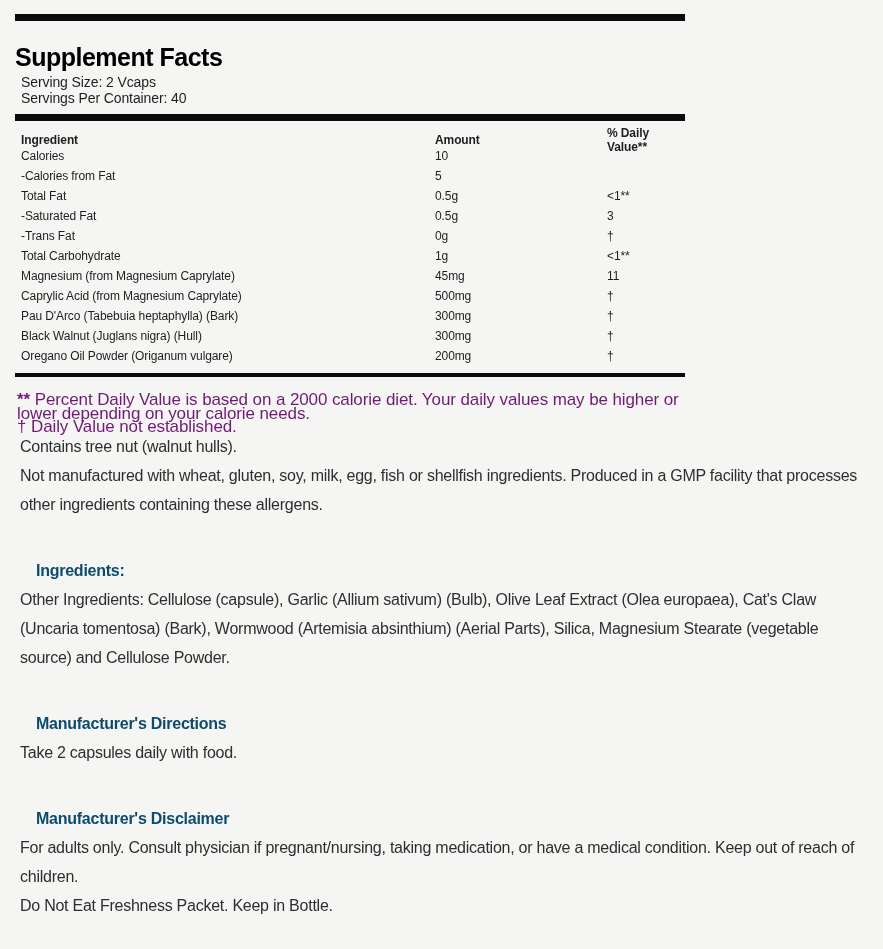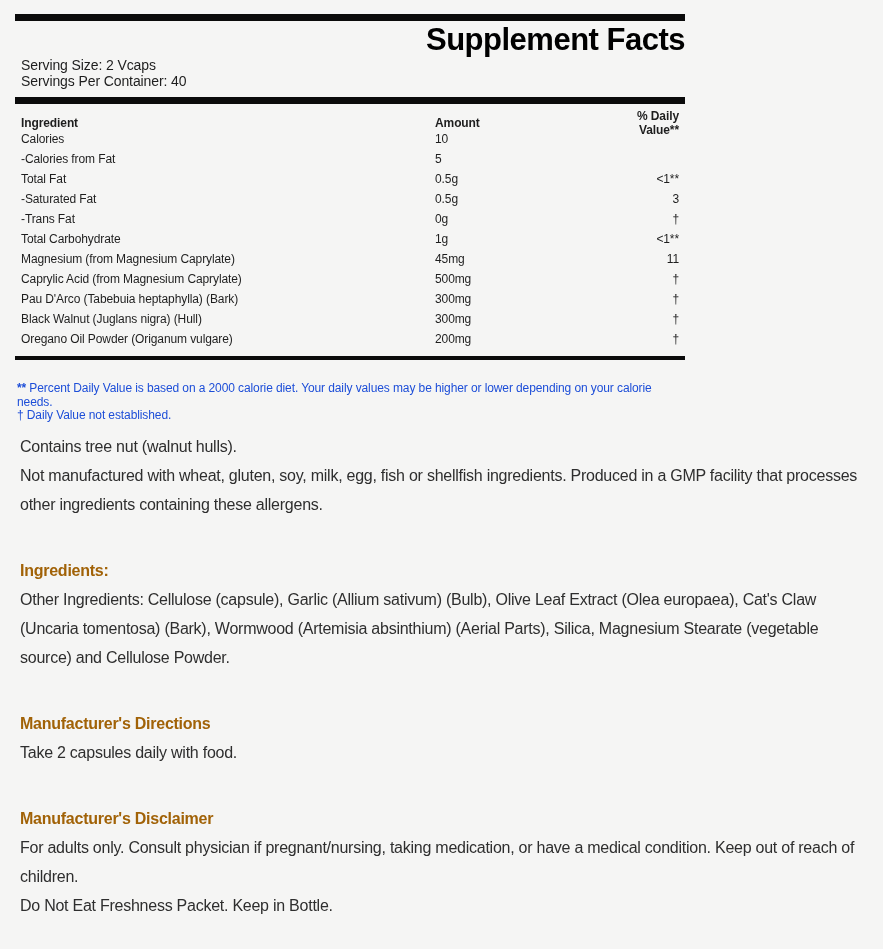--- a/index.html
+++ b/index.html
@@ -25,53 +25,53 @@
     left: 15px;
     top: 14px;
     width: 670px;
   }
   .bar {
     background: #0b0b0b;
     height: 7px;
   }
   .bar.thin { height: 4px; }
   .panel-title {
-    text-align: right;
+    text-align: left;
     font-weight: bold;
-    font-size: 31px;
+    font-size: 25px;
     letter-spacing: -0.5px;
     color: #000;
-    margin: 5px 0 3px 0;
+    margin: 22px 0 3px 0;
     line-height: 28px;
   }
   .serving-info {
     padding: 0 6px 8px 6px;
     font-size: 14px;
     line-height: 16px;
     letter-spacing: -0.1px;
   }
   .facts {
     padding: 5px 6px 7px 6px;
   }
   .facts-row {
     display: grid;
     grid-template-columns: 414px 172px 1fr;
     height: 20px;
     align-items: center;
     font-size: 12px;
     letter-spacing: -0.1px;
   }
   .facts-row.head { font-weight: bold; }
-  .facts-row .dv { text-align: right; }
+  .facts-row .dv { }
   .footnotes {
-    padding: 22px 2px 8px 2px;
-    font-size: 12px;
+    padding: 16px 2px 8px 2px;
+    font-size: 17px;
     line-height: 13.5px;
     letter-spacing: -0.1px;
-    color: #1d4ed8;
+    color: #701a75;
   }
   .fn-marker { font-weight: bold; }
 
   
   .sections {
     position: absolute;
     left: 20px;
     top: 432px;
     width: 848px;
   }
@@ -81,22 +81,22 @@
     letter-spacing: -0.25px;
     color: #2e2e2e;
     white-space: pre-line;
     margin: 0 0 37px 0;
   }
   .section-heading {
     font-weight: bold;
     font-size: 16px;
     line-height: 29px;
     letter-spacing: -0.25px;
-    color: #a16207;
-    margin: 0;
+    color: #0c4a6e;
+    margin: 16px;
   }
 </style>
 </head>
 <body>
 
 <div class="page">
 
   <div class="panel">
     <div class="bar"></div>
 

